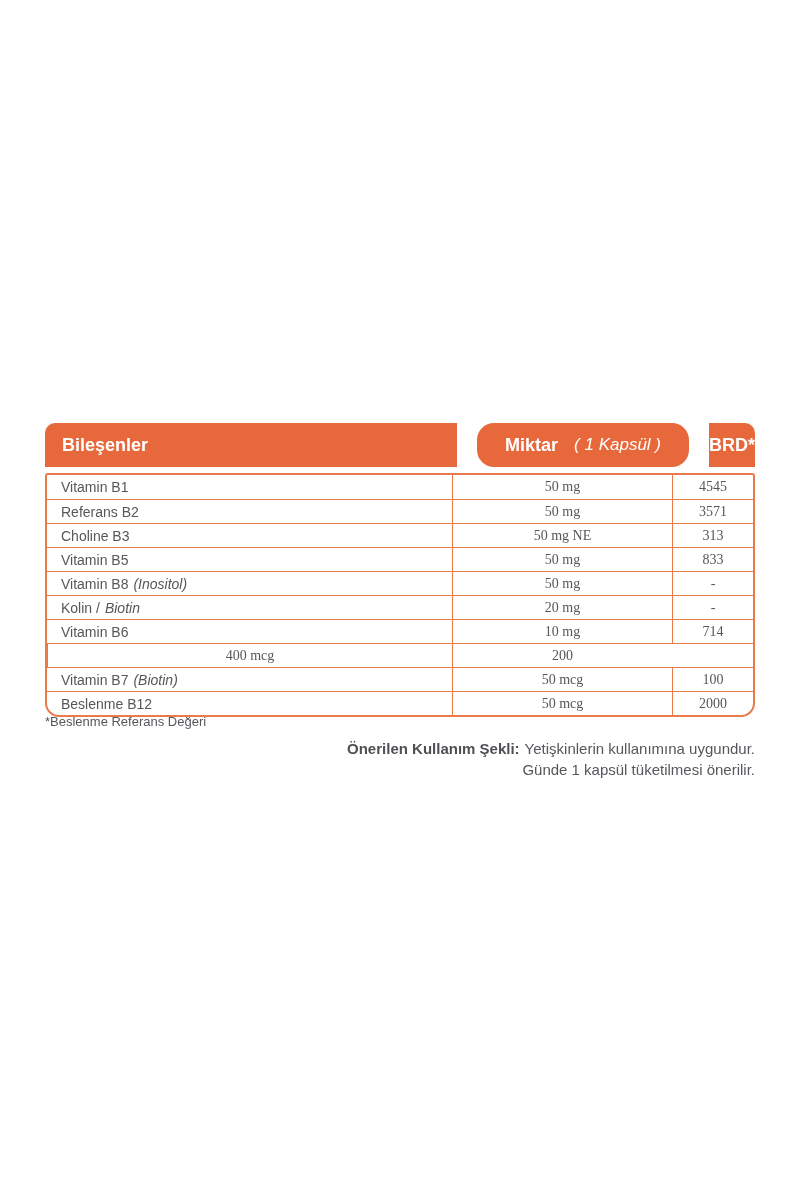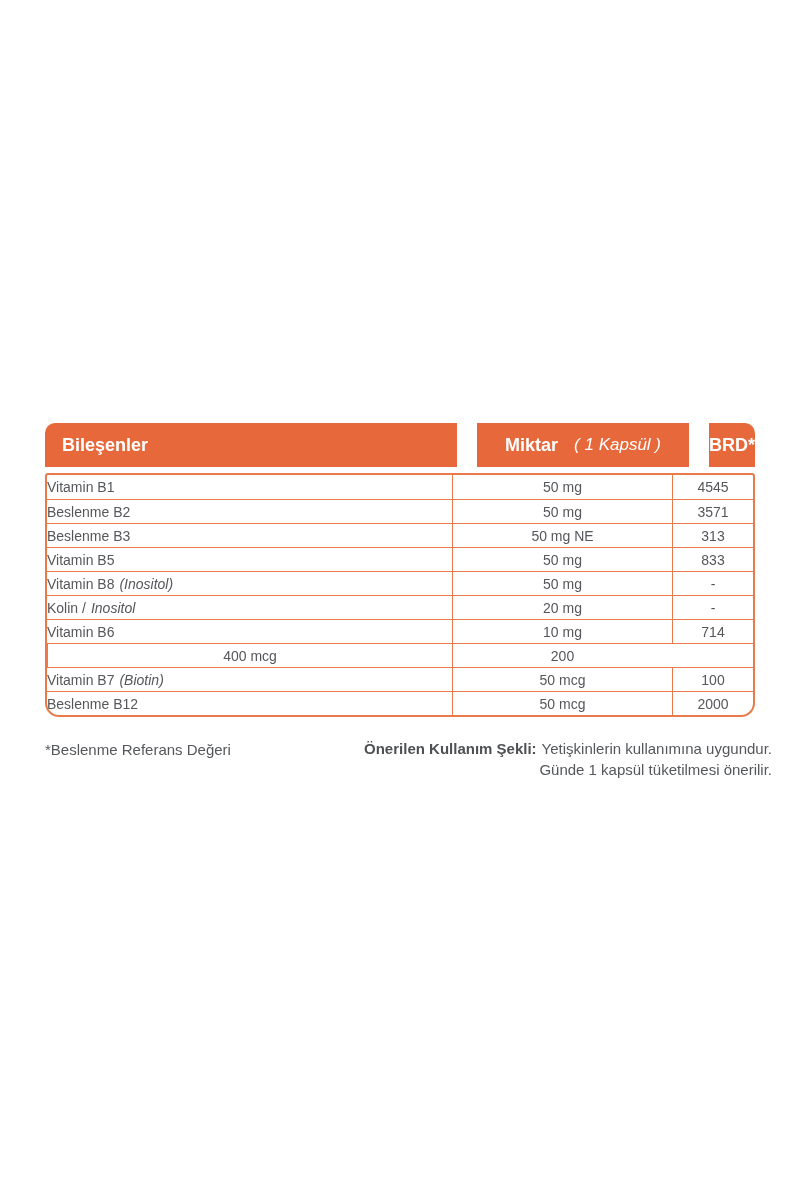--- a/index.html
+++ b/index.html
@@ -19,56 +19,57 @@
   
   .nutrition{position:absolute;left:45px;top:423px;width:710px;}
 
   .thead{display:flex;gap:20px;height:44px;}
   .th{
     background:var(--orange);color:#ffffff;
     display:flex;align-items:center;
     font-size:18px;
   }
   .th-components{width:403px;border-radius:10px 0 0 0;padding-left:17px;font-weight:bold;}
-  .th-amount{width:216px;justify-content:center;}
+  .th-amount{width:216px;justify-content:center;border-radius:17px;}
   .th-amount .bold{font-weight:bold;}
   .th-amount .ital{font-style:italic;font-weight:normal;margin-left:16px;font-size:17px;}
   .th-brd{flex:1;justify-content:center;border-radius:0 10px 0 0;font-weight:bold;}
 
   .tbody{
     margin-top:6px;
     border:2px solid var(--orange-line);
     border-radius:3px 3px 14px 14px;
     overflow:hidden;
     background:#ffffff;
   }
   .row{
     display:grid;
     grid-template-columns:405px 220px 1fr;
     height:24px;
     box-sizing:border-box;
     font-size:14px;
   }
   .row + .row{border-top:1.5px solid var(--orange-line);}
   .cell{display:flex;align-items:center;box-sizing:border-box;}
-  .cell.name{padding-left:0;}
+  .cell.name{padding-left:14px;}
   .cell.amount,.cell.brd{
     justify-content:center;text-align:right;
     border-left:1.5px solid var(--orange-line);
+    font-family:Liberation Serif, serif;
   }
   .it{font-style:italic;}
   .it:not(:empty){margin-left:5px;}
 
   
   .footnote{
-    position:absolute;left:45px;top:741px;
-    font-size:15px;color:var(--txt);
+    position:absolute;left:45px;top:714px;
+    font-size:13px;color:var(--txt);
   }
   .usage{
-    position:absolute;right:28px;top:738px;
+    position:absolute;right:45px;top:738px;
     text-align:right;font-size:15px;line-height:21px;color:var(--txt);
   }
   .usage .lbl{font-weight:bold;color:var(--txt-dark);margin-right:5px;}
 </style>
 </head>
 <body>
 
 <div class="sheet">
 
   <div class="nutrition">
@@ -88,30 +89,30 @@
         <div class="cell name">
           <span>Vitamin B1</span>
           <span class="it"></span>
         </div>
         <div class="cell amount">50 mg</div>
         <div class="cell brd">4545</div>
       </div>
 
       <div class="row">
         <div class="cell name">
-          <span>Beslenme B2</span>
+          <span>Referans B2</span>
           <span class="it"></span>
         </div>
         <div class="cell amount">50 mg</div>
         <div class="cell brd">3571</div>
       </div>
 
       <div class="row">
         <div class="cell name">
-          <span>Beslenme B3</span>
+          <span>Choline B3</span>
           <span class="it"></span>
         </div>
         <div class="cell amount">50 mg NE</div>
         <div class="cell brd">313</div>
       </div>
 
       <div class="row">
         <div class="cell name">
           <span>Vitamin B5</span>
           <span class="it"></span>
@@ -125,21 +126,21 @@
           <span>Vitamin B8</span>
           <span class="it">(Inositol)</span>
         </div>
         <div class="cell amount">50 mg</div>
         <div class="cell brd">-</div>
       </div>
 
       <div class="row">
         <div class="cell name">
           <span>Kolin /</span>
-          <span class="it">Inositol</span>
+          <span class="it">Biotin</span>
         </div>
         <div class="cell amount">20 mg</div>
         <div class="cell brd">-</div>
       </div>
 
       <div class="row">
         <div class="cell name">
           <span>Vitamin B6</span>
           <span class="it"></span>
         </div>

